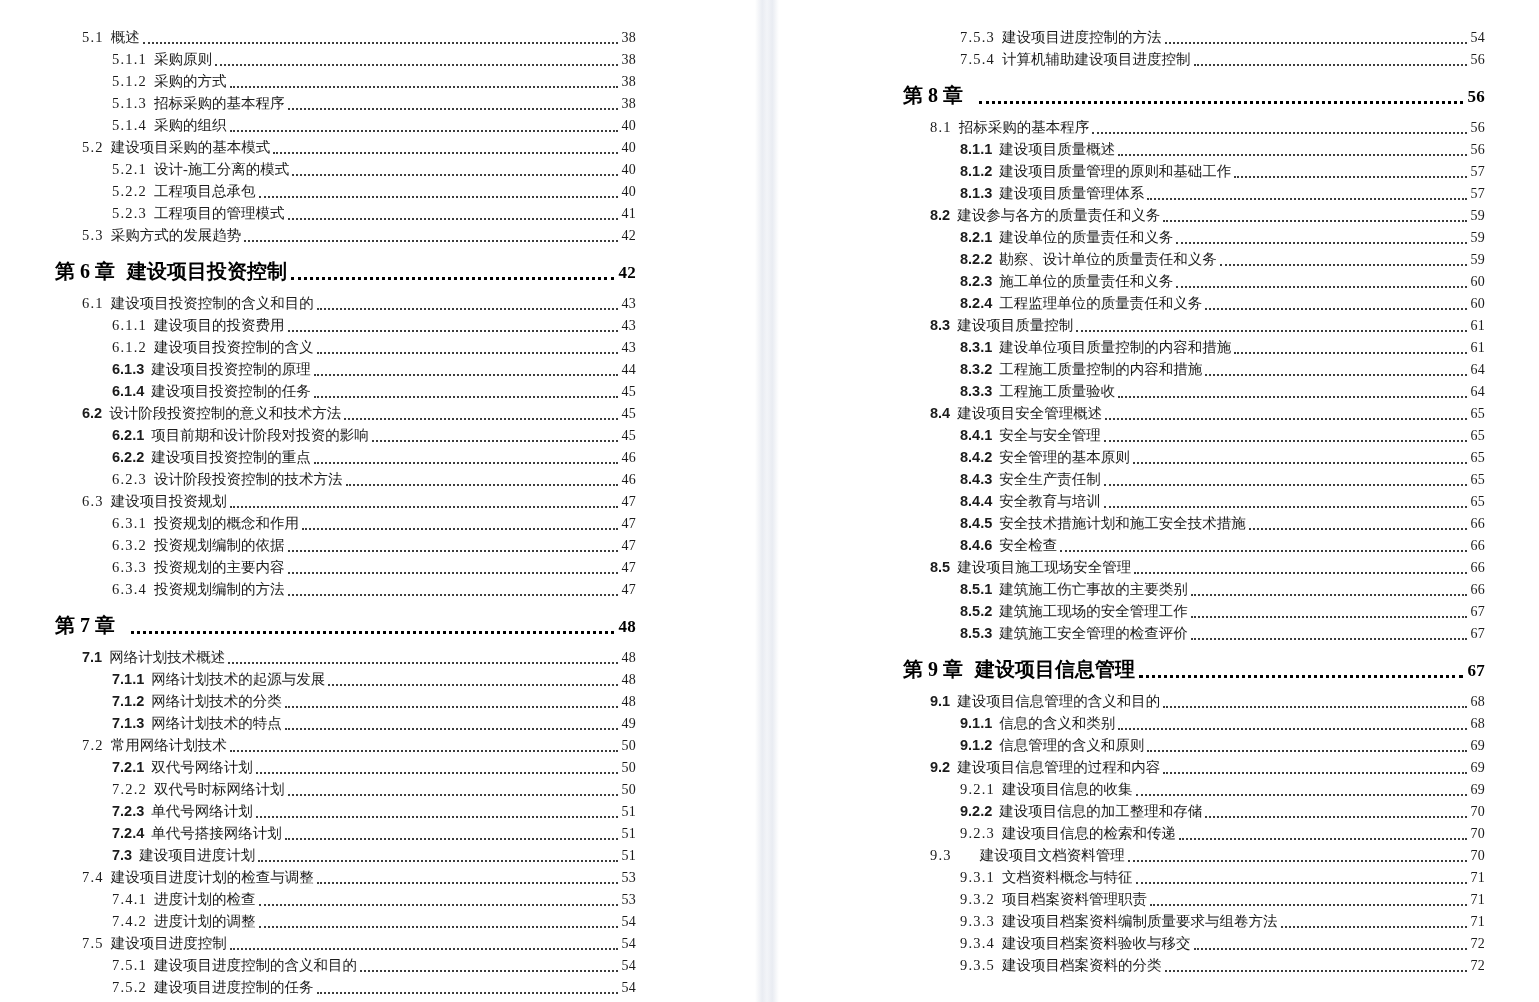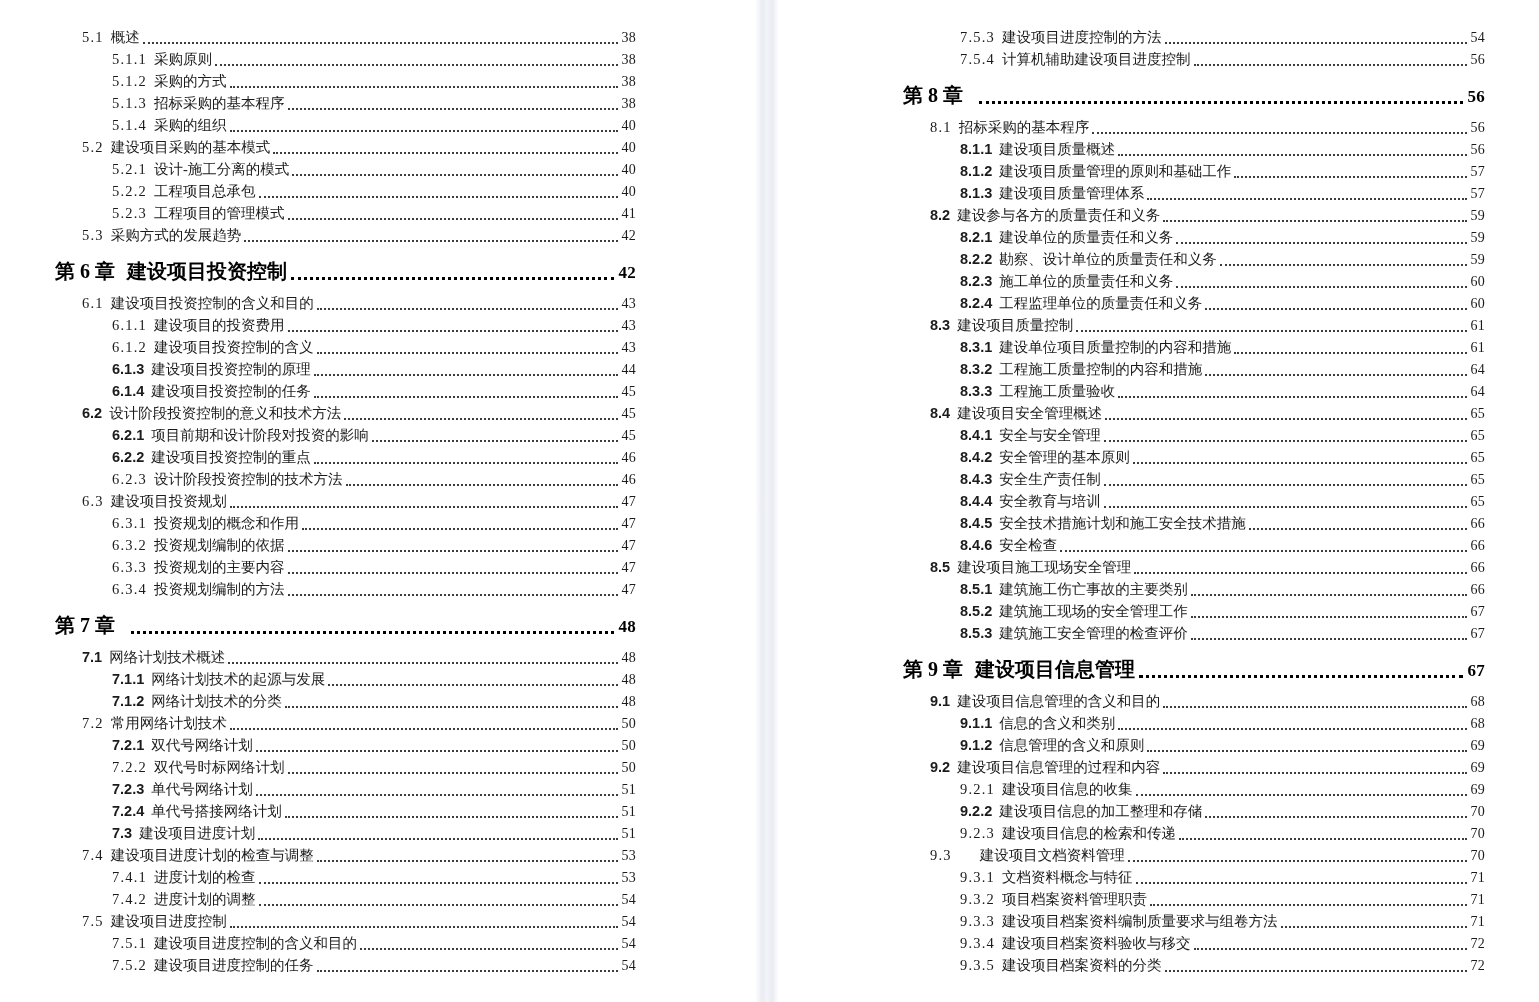--- a/index.html
+++ b/index.html
@@ -267,20 +267,26 @@
         <span class="title">网络计划技术的起源与发展</span>
         <span class="leader"></span>
         <span class="pagenum">48</span>
       </div>
       <div class="row item lvl3 bn">
         <span class="num">7.1.2</span>
         <span class="title">网络计划技术的分类</span>
         <span class="leader"></span>
         <span class="pagenum">48</span>
       </div>
+      <div class="row item lvl3 bn">
+        <span class="num">7.1.3</span>
+        <span class="title">网络计划技术的特点</span>
+        <span class="leader"></span>
+        <span class="pagenum">49</span>
+      </div>
       <div class="row item lvl2">
         <span class="num">7.2</span>
         <span class="title">常用网络计划技术</span>
         <span class="leader"></span>
         <span class="pagenum">50</span>
       </div>
       <div class="row item lvl3 bn">
         <span class="num">7.2.1</span>
         <span class="title">双代号网络计划</span>
         <span class="leader"></span>

